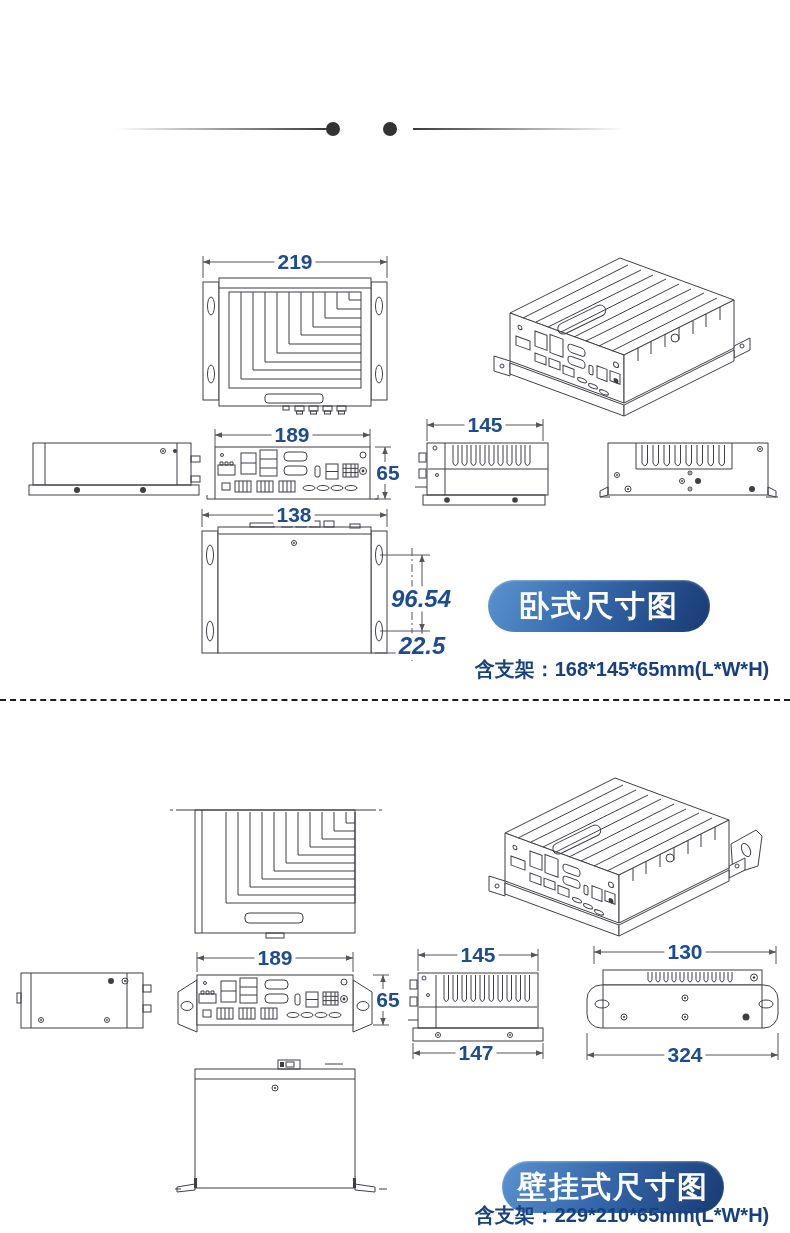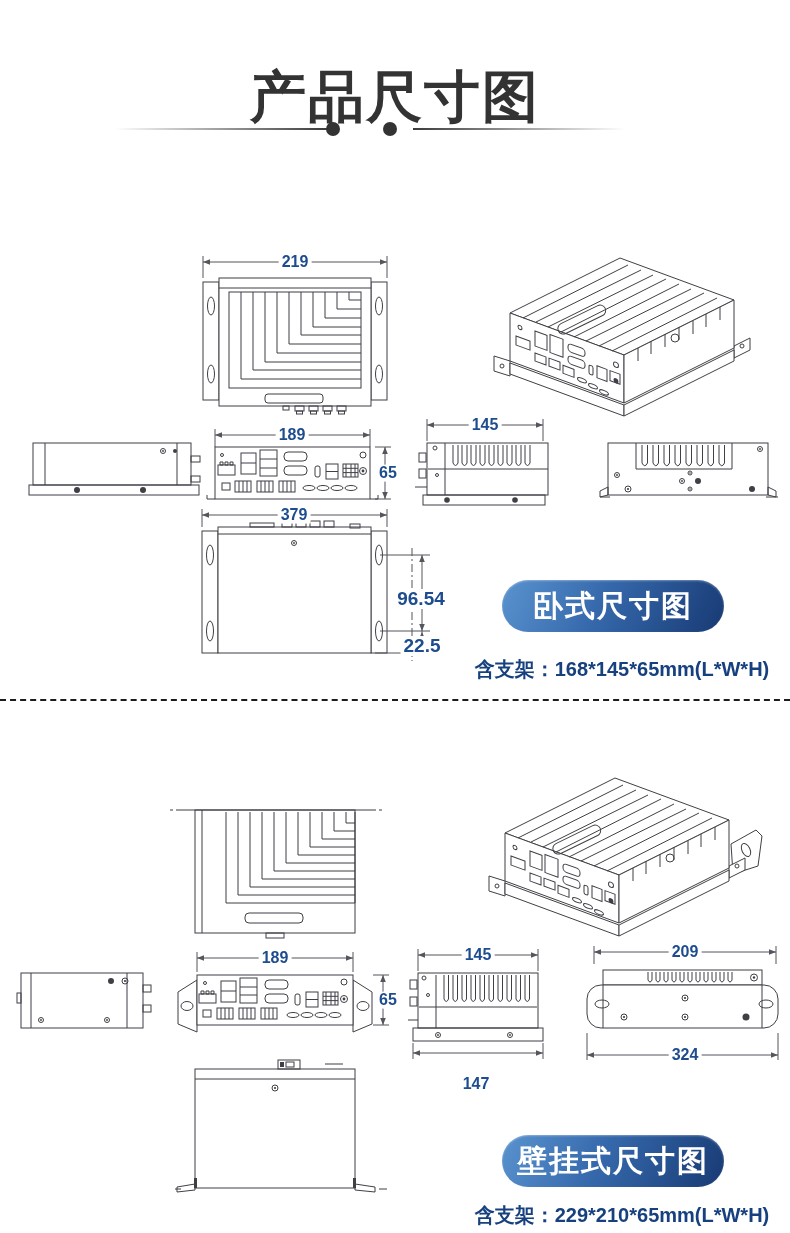--- a/index.html
+++ b/index.html
@@ -11,42 +11,41 @@
   .title-divider{position:absolute;left:115px;top:121px;width:510px;height:16px;}
   .td-line-l{position:absolute;left:0;top:7px;width:212px;height:2px;
              background:linear-gradient(to right,rgba(60,60,60,0),#3a3a3a);}
   .td-line-r{position:absolute;right:0;top:7px;width:212px;height:2px;
              background:linear-gradient(to left,rgba(60,60,60,0),#3a3a3a);}
   .td-dot{position:absolute;top:1px;width:14px;height:14px;border-radius:50%;background:#333;}
   .td-dot.d1{left:211px;} .td-dot.d2{left:268px;}
   .dashed-divider{position:absolute;left:0;top:699px;width:790px;height:0;
                   border-top:2px dashed #1c1c1c;}
   .dim{position:absolute;transform:translate(-50%,-50%);color:#1d4c8f;font-weight:bold;
-       font-size:16px;background:#fff;padding:0 3px;line-height:1.05;white-space:nowrap;}
-  .dim.small{font-size:19px;}
+       font-size:21px;background:#fff;padding:0 3px;line-height:1.05;white-space:nowrap;}
+  .dim.small{font-size:24px;font-style:italic;}
   .badge{position:absolute;width:222px;height:52px;border-radius:27px;
          background:linear-gradient(115deg,#5a93cf 0%,#3568ab 45%,#183a73 100%);
          color:#fff;display:flex;align-items:center;justify-content:center;
          font-size:30px;font-weight:bold;letter-spacing:2px;
          box-shadow:inset 0 1px 2px rgba(255,255,255,.35);}
   .caption{position:absolute;width:400px;text-align:center;color:#17407f;
            font-size:20px;font-weight:bold;white-space:nowrap;}
   svg{position:absolute;overflow:visible;}
   .ln{fill:none;stroke:#3f3f46;stroke-width:1;}
   .lnw{fill:#fff;stroke:#3f3f46;stroke-width:1;}
   .fl{fill:#3f3f46;stroke:none;}
   .dimln{fill:none;stroke:#55555c;stroke-width:1;}
   .ar{fill:#55555c;stroke:none;}
 </style>
 </head>
 <body>
 
 <div class="canvas">
 
-  <h1 class="page-title">产品尺寸图</h1>
 
   <div class="title-divider">
     <div class="td-line-l"></div>
     <div class="td-dot d1"></div>
     <div class="td-dot d2"></div>
     <div class="td-line-r"></div>
   </div>
 
   <section>
 
@@ -228,25 +227,25 @@
       <circle class="ln" cx="104" cy="40" r="2.5"></circle>
         <circle class="fl" cx="104" cy="40" r=".9"></circle>
       <path class="dimln" d="M190 52H240M190 128H240M185 150H240"></path>
       <path class="dimln" stroke-dasharray="8 3 2 3" d="M222 45V158"></path>
       <path class="dimln" d="M232 52V128M232 128V150"></path>
       <polygon class="ar" points="232,52 229.2,59 234.8,59"></polygon>
       <polygon class="ar" points="232,128 229.2,121 234.8,121"></polygon>
       <polygon class="ar" points="232,129 229.6,134.5 234.4,134.5"></polygon>
       <polygon class="ar" points="232,150 229.6,144.5 234.4,144.5"></polygon>
     </svg>
-    <span class="dim" style="left:294px;top:515px">379</span>
+    <span class="dim" style="left:294px;top:515px">138</span>
     <span class="dim small" style="left:421px;top:599px">96.54</span>
     <span class="dim small" style="left:422px;top:646px">22.5</span>
 
-    <div class="badge" style="left:502px;top:580px">卧式尺寸图</div>
+    <div class="badge" style="left:488px;top:580px">卧式尺寸图</div>
 
     <div class="caption" style="left:422px;top:656px">
       <span>含支架：</span><span>168*145*65mm(L*W*H)</span>
     </div>
   </section>
 
   <div class="dashed-divider"></div>
 
   <section>
 
@@ -370,21 +369,21 @@
       <rect class="ln" x="5" y="83" width="130" height="13"></rect>
       <circle class="ln" cx="30" cy="90" r="2.5"></circle>
         <circle class="fl" cx="30" cy="90" r=".9"></circle>
       <circle class="ln" cx="102" cy="90" r="2.5"></circle>
         <circle class="fl" cx="102" cy="90" r=".9"></circle>
       <path class="dimln" d="M5 98V114M135 98V114M5 108H135"></path>
       <polygon class="ar" points="5,108 12,105.2 12,110.8"></polygon>
       <polygon class="ar" points="135,108 128,105.2 128,110.8"></polygon>
     </svg>
     <span class="dim" style="left:478px;top:955px">145</span>
-    <span class="dim" style="left:476px;top:1084px">147</span>
+    <span class="dim" style="left:476px;top:1053px">147</span>
 
     <svg class="abs" style="left:580px;top:938px" width="210" height="130" viewBox="0 0 210 130">
       <path class="dimln" d="M14 8V26M196 8V26M14 14H196"></path>
       <polygon class="ar" points="14,14 21,11.2 21,16.8"></polygon>
       <polygon class="ar" points="196,14 189,11.2 189,16.8"></polygon>
       <rect class="ln" x="23" y="32" width="159" height="15"></rect>
       <path class="ln" d="M68 34V42Q70 46 72 42V34M76 34V42Q78 46 80 42V34M84 34V42Q86 46 88 42V34M92 34V42Q94 46 96 42V34M100 34V42Q102 46 104 42V34M108 34V42Q110 46 112 42V34M116 34V42Q118 46 120 42V34M124 34V42Q126 46 128 42V34M132 34V42Q134 46 136 42V34M140 34V42Q142 46 144 42V34M148 34V42Q150 46 152 42V34"></path>
       <circle class="ln" cx="174" cy="39.5" r="3.5"></circle>
         <circle class="fl" cx="174" cy="39.5" r="1.2"></circle>
       <rect class="lnw" x="7" y="47" width="191" height="43" rx="14"></rect>
@@ -395,39 +394,39 @@
         <circle class="fl" cx="105" cy="60" r="1.1"></circle>
       <circle class="ln" cx="105" cy="79" r="3"></circle>
         <circle class="fl" cx="105" cy="79" r="1.1"></circle>
       <circle class="ln" cx="44" cy="79" r="3"></circle>
         <circle class="fl" cx="44" cy="79" r="1.1"></circle>
       <circle class="fl" cx="166" cy="79" r="3.5"></circle>
       <path class="dimln" d="M7 95V122M198 95V122M7 117H198"></path>
       <polygon class="ar" points="7,117 14,114.2 14,119.8"></polygon>
       <polygon class="ar" points="198,117 191,114.2 191,119.8"></polygon>
     </svg>
-    <span class="dim" style="left:685px;top:952px">209</span>
+    <span class="dim" style="left:685px;top:952px">130</span>
     <span class="dim" style="left:685px;top:1055px">324</span>
 
     <svg class="abs" style="left:175px;top:1058px" width="235" height="145" viewBox="0 0 235 145">
       <rect class="ln" x="103" y="2" width="22" height="9"></rect>
       <rect class="fl" x="105" y="4" width="4" height="5"></rect>
         <rect class="ln" x="111" y="4" width="8" height="5"></rect>
       <path class="ln" d="M150 6H168"></path>
       <rect class="ln" x="20" y="11" width="160" height="119"></rect>
       <path class="ln" d="M20 21H180"></path>
       <circle class="ln" cx="100" cy="30" r="3"></circle>
         <circle class="fl" cx="100" cy="30" r="1.1"></circle>
       <rect class="fl" x="19" y="120" width="3" height="10"></rect>
         <rect class="fl" x="178" y="120" width="3" height="10"></rect>
       <polygon class="ln" points="2,129 20,126 20,132 2,134"></polygon>
       <polygon class="ln" points="180,126 200,129 200,134 180,132"></polygon>
       <path class="ln" d="M0 131H6M204 131H212"></path>
     </svg>
 
-    <div class="badge" style="left:502px;top:1135px">壁挂式尺寸图</div>
+    <div class="badge" style="left:502px;top:1161px">壁挂式尺寸图</div>
 
     <div class="caption" style="left:422px;top:1202px">
       <span>含支架：</span><span>229*210*65mm(L*W*H)</span>
     </div>
   </section>
 
 </div>
 
 </body></html>

